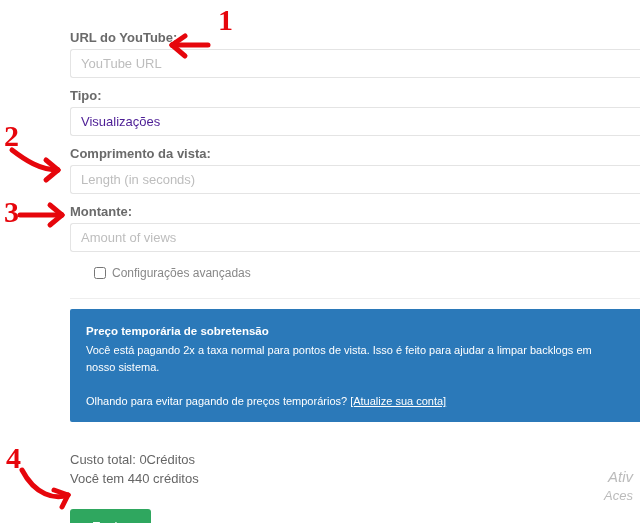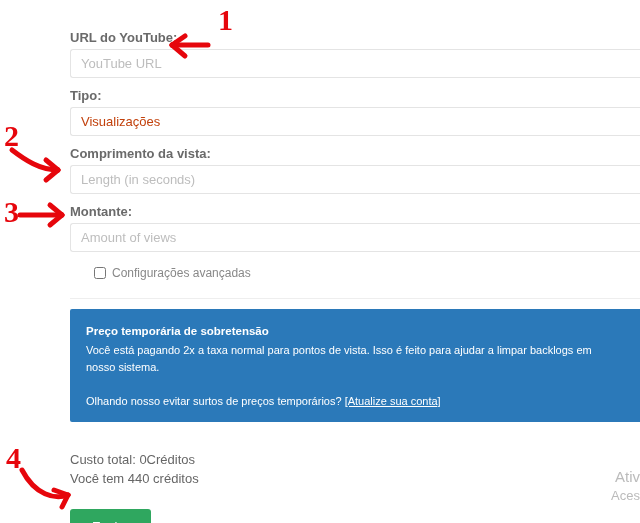--- a/index.html
+++ b/index.html
@@ -37,21 +37,21 @@
     font-size: 13px;
     color: #777;
     background: #fff;
     outline: none;
   }
   .field-input::placeholder { color: #bdbdbd; }
   .field-select {
     appearance: none;
     -webkit-appearance: none;
     background: #fff;
-    color: #c2410c;
+    color: #4c1d95;
   }
   .adv-row {
     margin: 14px 0 18px 0;
     font-size: 12px;
     color: #888;
     display: flex;
     align-items: center;
     gap: 6px;
     padding-left: 24px;
   }
@@ -97,26 +97,27 @@
     color: #fff;
     border: none;
     border-radius: 3px;
     padding: 10px 22px;
     font-size: 13px;
     cursor: pointer;
   }
 
   .side-faded {
     position: absolute;
-    right: 0;
+    right: 7px;
     bottom: 18px;
     text-align: right;
     color: #bbbbbb;
     font-size: 13px;
     line-height: 1.4;
+    font-style: italic;
   }
   .side-faded .t1 { font-size: 15px; }
 
   
   .anno {
     position: absolute;
     left: 0; top: 0;
     width: 640px; height: 523px;
     pointer-events: none;
   }
@@ -152,21 +153,21 @@
     <input type="checkbox" style="">
     <span>Configurações avançadas</span>
   </div>
 
   <hr class="divider">
 
   <div class="notice">
     <div class="notice-title">Preço temporária de sobretensão</div>
     <div class="notice-body">Você está pagando 2x a taxa normal para pontos de vista. Isso é feito para ajudar a limpar backlogs em nosso sistema.</div>
     <div class="notice-footer">
-      <span>Olhando nosso evitar surtos de preços temporários? </span><span class="notice-link">[Atualize sua conta]</span>
+      <span>Olhando para evitar pagando de preços temporários? </span><span class="notice-link">[Atualize sua conta]</span>
     </div>
   </div>
 
   <div class="totals">
     <div>
       <span>Custo total: </span><span>0Créditos</span>
     </div>
     <div>Você tem 440 créditos</div>
   </div>
 

